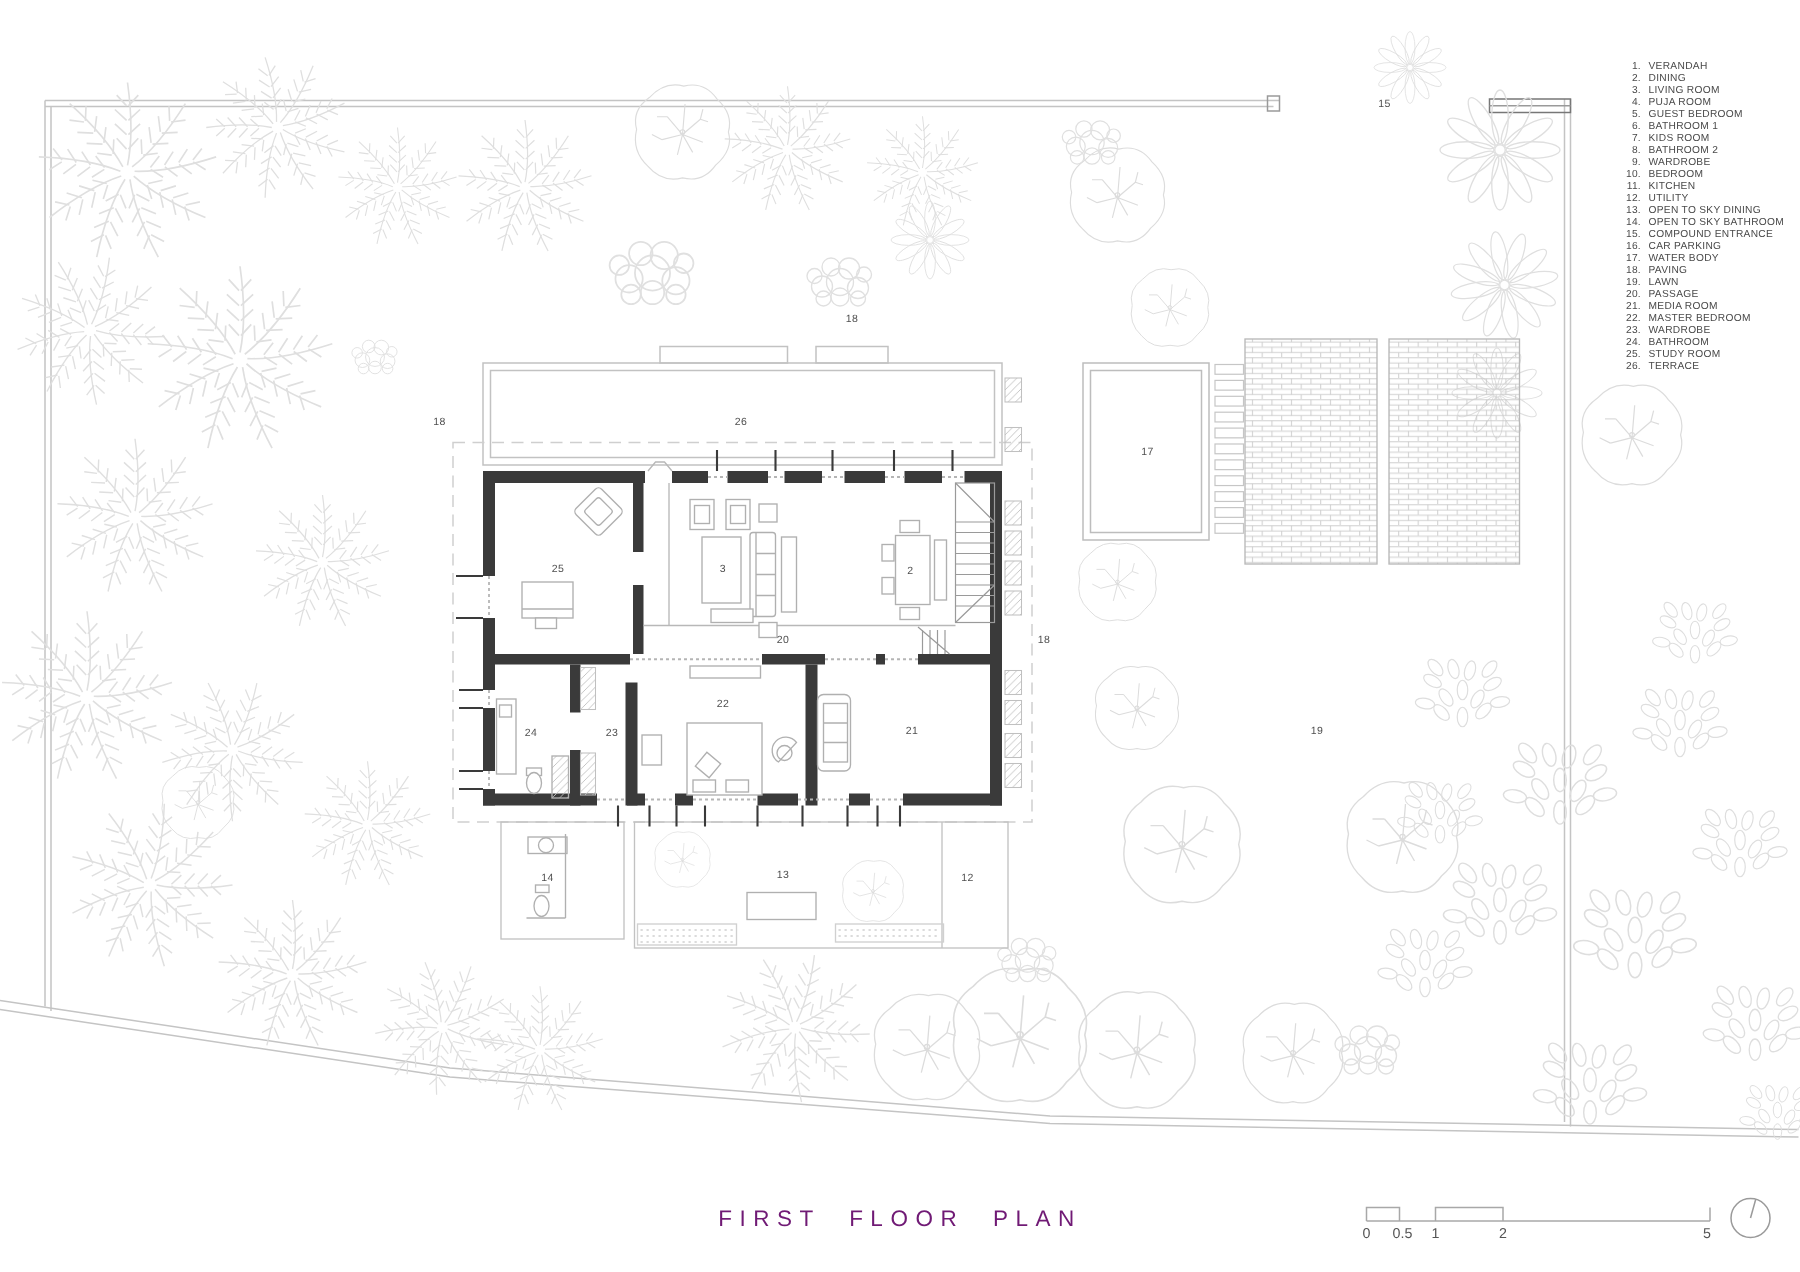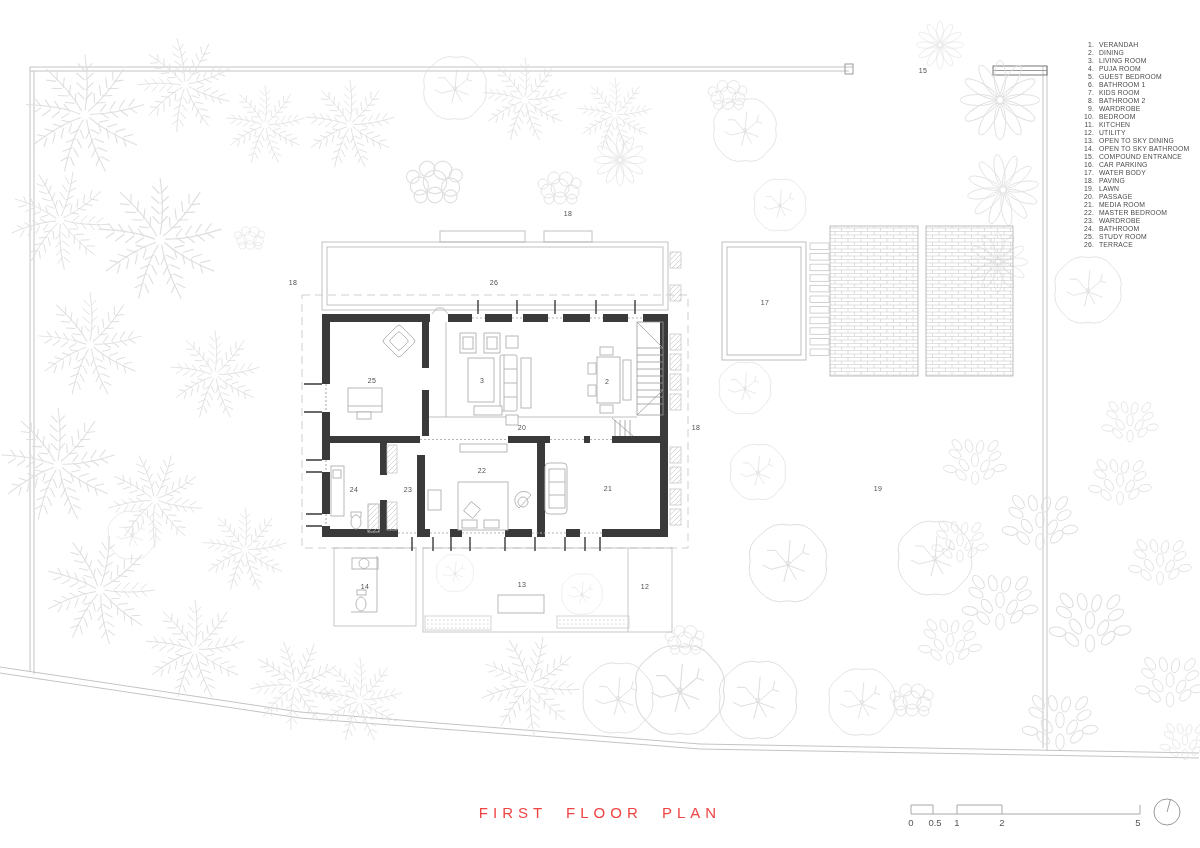--- a/index.html
+++ b/index.html
@@ -8,21 +8,21 @@
   #drawing{position:absolute;left:0;top:0;}
   
   #legend{position:absolute;left:1081px;top:41px;width:118px;color:#4a4a4a;}
   .legend-row{display:flex;font-size:6.8px;line-height:8px;letter-spacing:.2px;white-space:nowrap;}
   .legend-row .num{width:13px;flex:0 0 13px;text-align:right;padding-right:5px;}
   
   .plan-label{position:absolute;transform:translate(-50%,-50%);font-size:7px;color:#4f4f4f;
               letter-spacing:.3px;white-space:nowrap;}
   
   #title{position:absolute;left:0;top:804px;width:1200px;text-align:center;
-         font-size:15px;color:#ef4444;letter-spacing:5px;word-spacing:10px;}
+         font-size:15px;color:#701a75;letter-spacing:5px;word-spacing:10px;}
   
   .scale-label{position:absolute;transform:translateX(-50%);top:817px;font-size:9.5px;color:#555;}
 </style>
 </head>
 <body>
 
 <div id="canvas">
 
 <svg id="drawing" width="1200" height="848" viewBox="0 0 1200 848">
   <defs>

